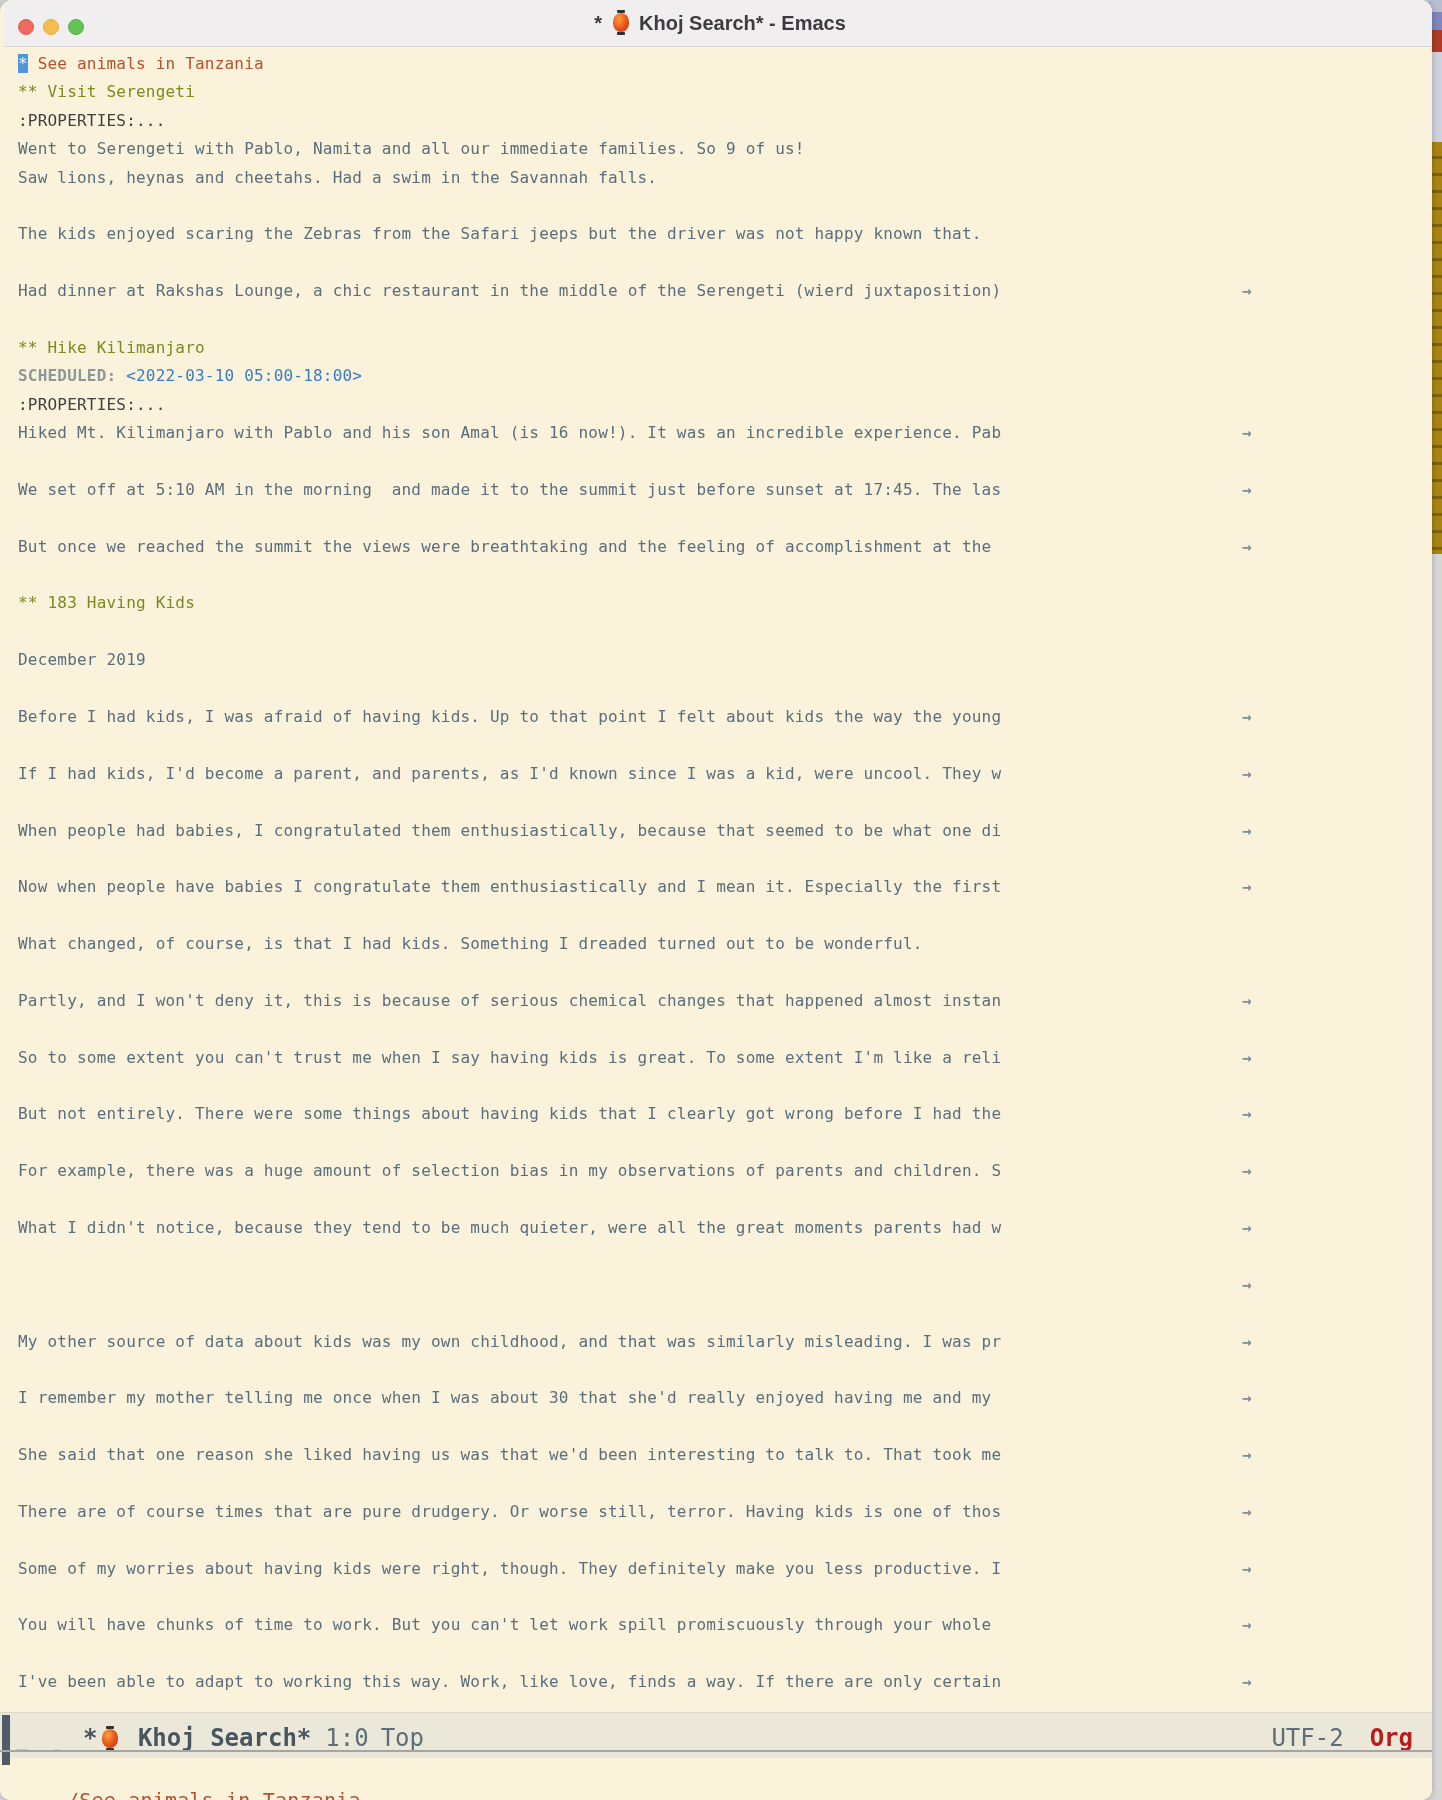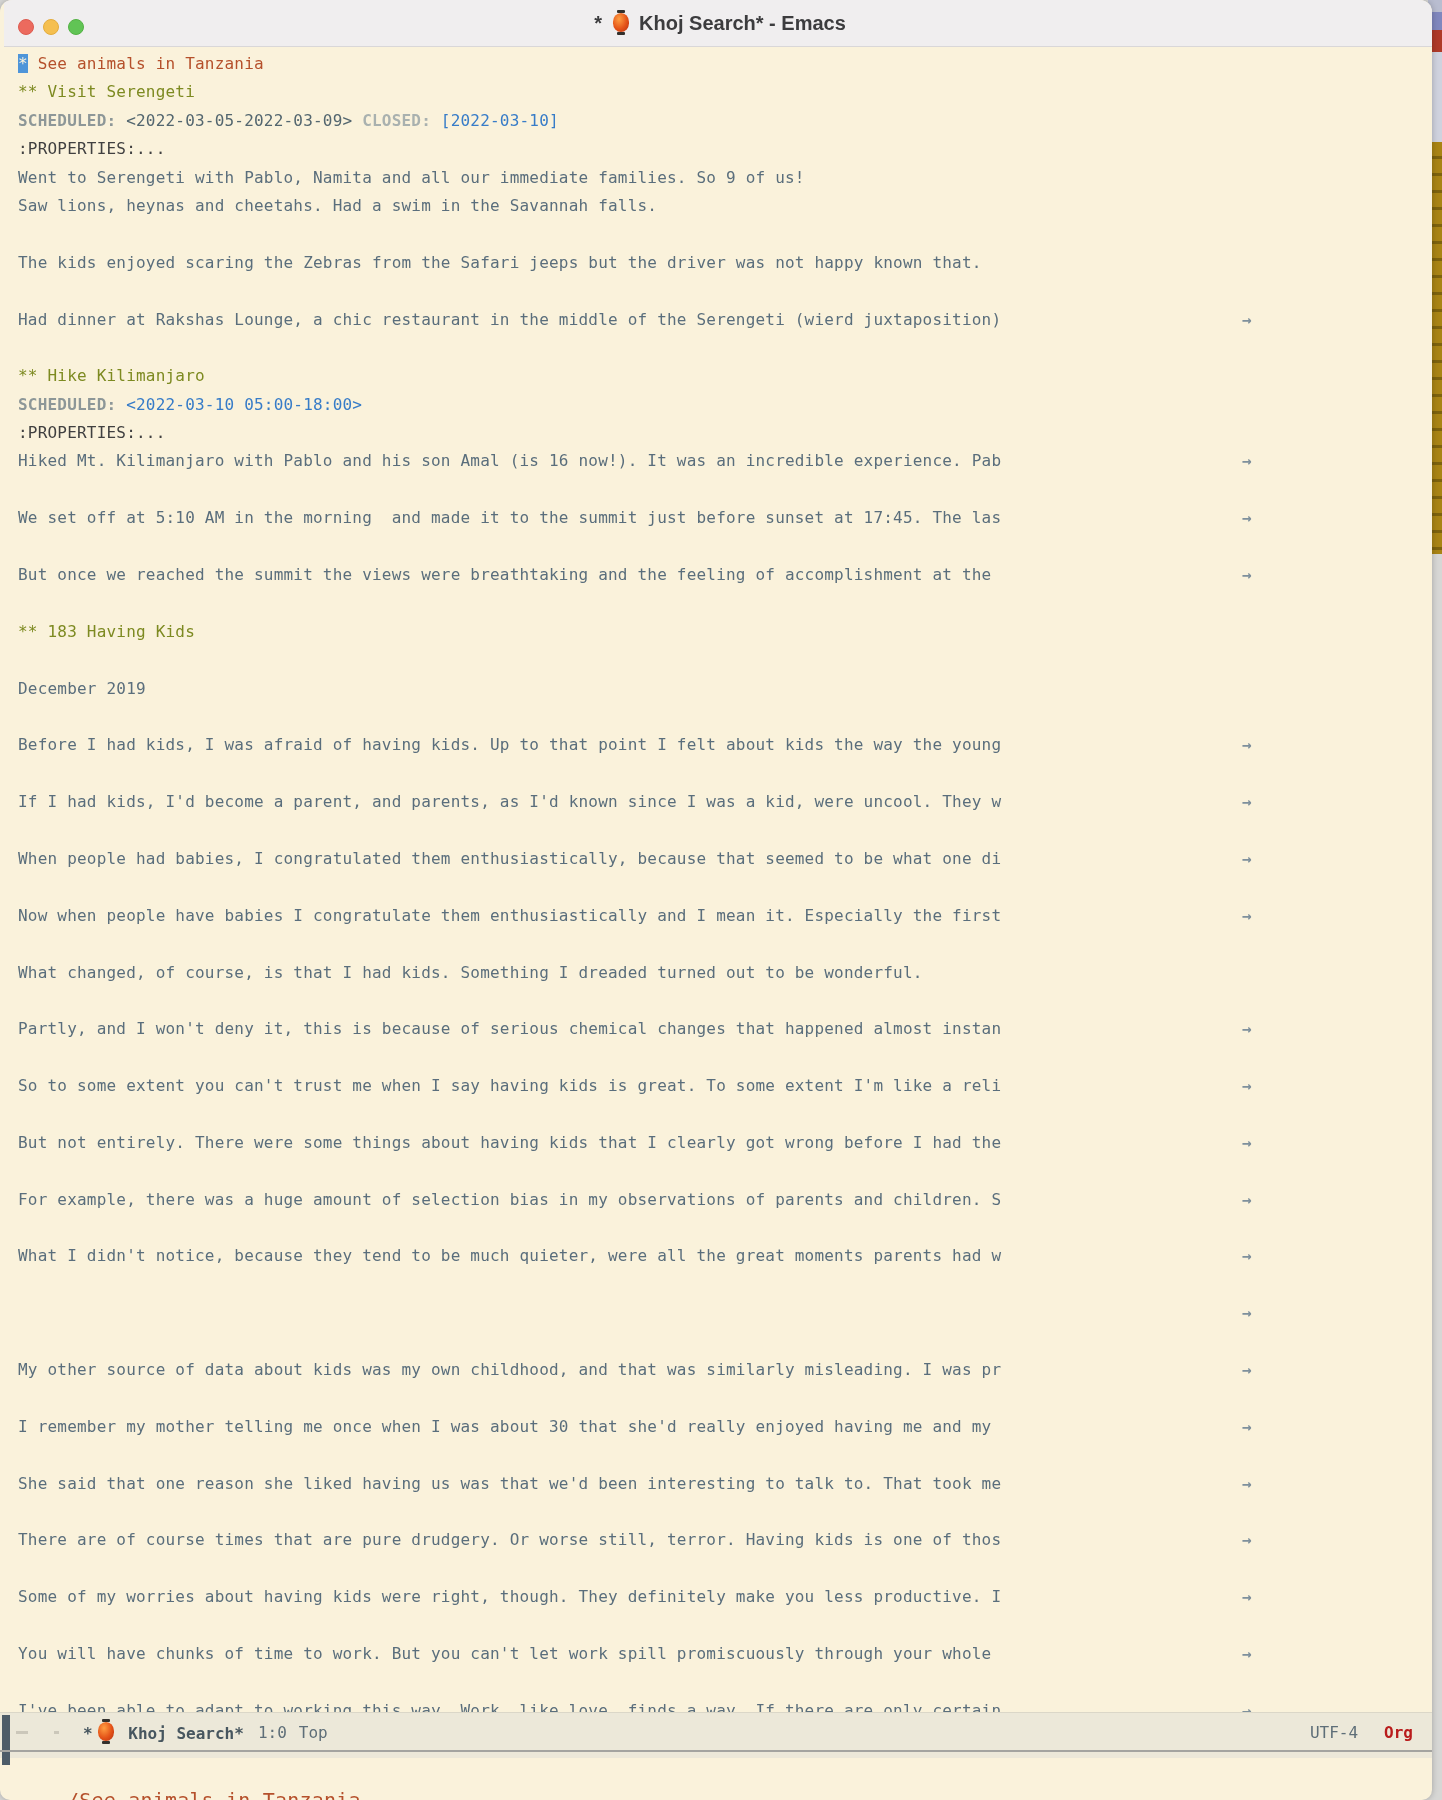--- a/index.html
+++ b/index.html
@@ -68,22 +68,22 @@
   .seg.date-old{color:#53666F;}
   .seg.date{color:#377CC8;}
   .seg.meta{color:#404040;}
   .seg.body{color:#5A6E7C;}
   .arrow{position:absolute;left:1224px;top:0;color:#7E909C;letter-spacing:0;font-weight:bold;}
 
   
   .mode-line{
     position:absolute;top:1712px;left:0;width:1432px;height:46px;
     background:#ECE8D9;border-top:1px solid #DBD7C8;box-sizing:border-box;
-    display:flex;align-items:center;padding:0 0 6px 16px;
-    font-size:16px;color:#5E6E78;
+    display:flex;align-items:flex-end;padding:0 0 6px 16px;
+    font-size:24px;color:#5E6E78;
   }
   .mode-line::after{
     content:"";position:absolute;left:0;right:0;bottom:6px;height:2px;background:#A4A4A0;
   }
   .ml-bar{position:absolute;left:2px;top:2px;width:8px;height:50px;background:#4D5C68;}
   .ml-faint{display:inline-block;height:3px;background:#CBC7BA;vertical-align:middle;}
   .ml-faint.f1{width:12px;margin-right:26px;}
   .ml-faint.f2{width:5px;margin-right:24px;}
   .ml-name{font-weight:bold;color:#47565F;white-space:pre;}
   .ml-pos{margin-left:14px;white-space:pre;}
@@ -118,21 +118,20 @@
       <span class="light red"></span>
       <span class="light yellow"></span>
       <span class="light green"></span>
     </div>
     <div class="title"><span>* </span><span class="lantern"></span><span> Khoj Search* - Emacs</span></div>
   </div>
 
   <div class="buffer" id="buffer">
       <div class="line"><span class="seg cursor-star">*</span><span class="seg h1"> See animals in Tanzania</span></div>
       <div class="line"><span class="seg h2">** Visit Serengeti</span></div>
-      <div class="line"><span class="seg kw">SCHEDULED:</span><span class="seg date-old"> &lt;2022-03-05-2022-03-09&gt;</span><span class="seg kw2"> CLOSED:</span><span class="seg date"> [2022-03-10]</span></div>
       <div class="line"><span class="seg meta">:PROPERTIES:...</span></div>
       <div class="line"><span class="seg body">Went to Serengeti with Pablo, Namita and all our immediate families. So 9 of us!</span></div>
       <div class="line"><span class="seg body">Saw lions, heynas and cheetahs. Had a swim in the Savannah falls.</span></div>
       <div class="line"></div>
       <div class="line"><span class="seg body">The kids enjoyed scaring the Zebras from the Safari jeeps but the driver was not happy known that.</span></div>
       <div class="line"></div>
       <div class="line"><span class="seg body">Had dinner at Rakshas Lounge, a chic restaurant in the middle of the Serengeti (wierd juxtaposition)</span><span class="arrow">→</span></div>
       <div class="line"></div>
       <div class="line"><span class="seg h2">** Hike Kilimanjaro</span></div>
       <div class="line"><span class="seg kw">SCHEDULED:</span><span class="seg date"> &lt;2022-03-10 05:00-18:00&gt;</span></div>
@@ -185,21 +184,21 @@
     </div>
 
   <div class="mode-line">
     <span class="ml-bar"></span>
     <span class="ml-faint f1"></span>
     <span class="ml-faint f2"></span>
     <span class="ml-name"><span>*</span><span class="lantern"></span><span> Khoj Search*</span></span>
     <span class="ml-pos">1:0</span>
     <span class="ml-top">Top</span>
     <span class="ml-spacer"></span>
-    <span class="ml-enc">UTF-4</span>
+    <span class="ml-enc">UTF-2</span>
     <span class="ml-mode">Org</span>
   </div>
 
   <div class="minibuffer">
     <span>/See animals in Tanzania</span>
   </div>
 
 </div>
 
 </body></html>

